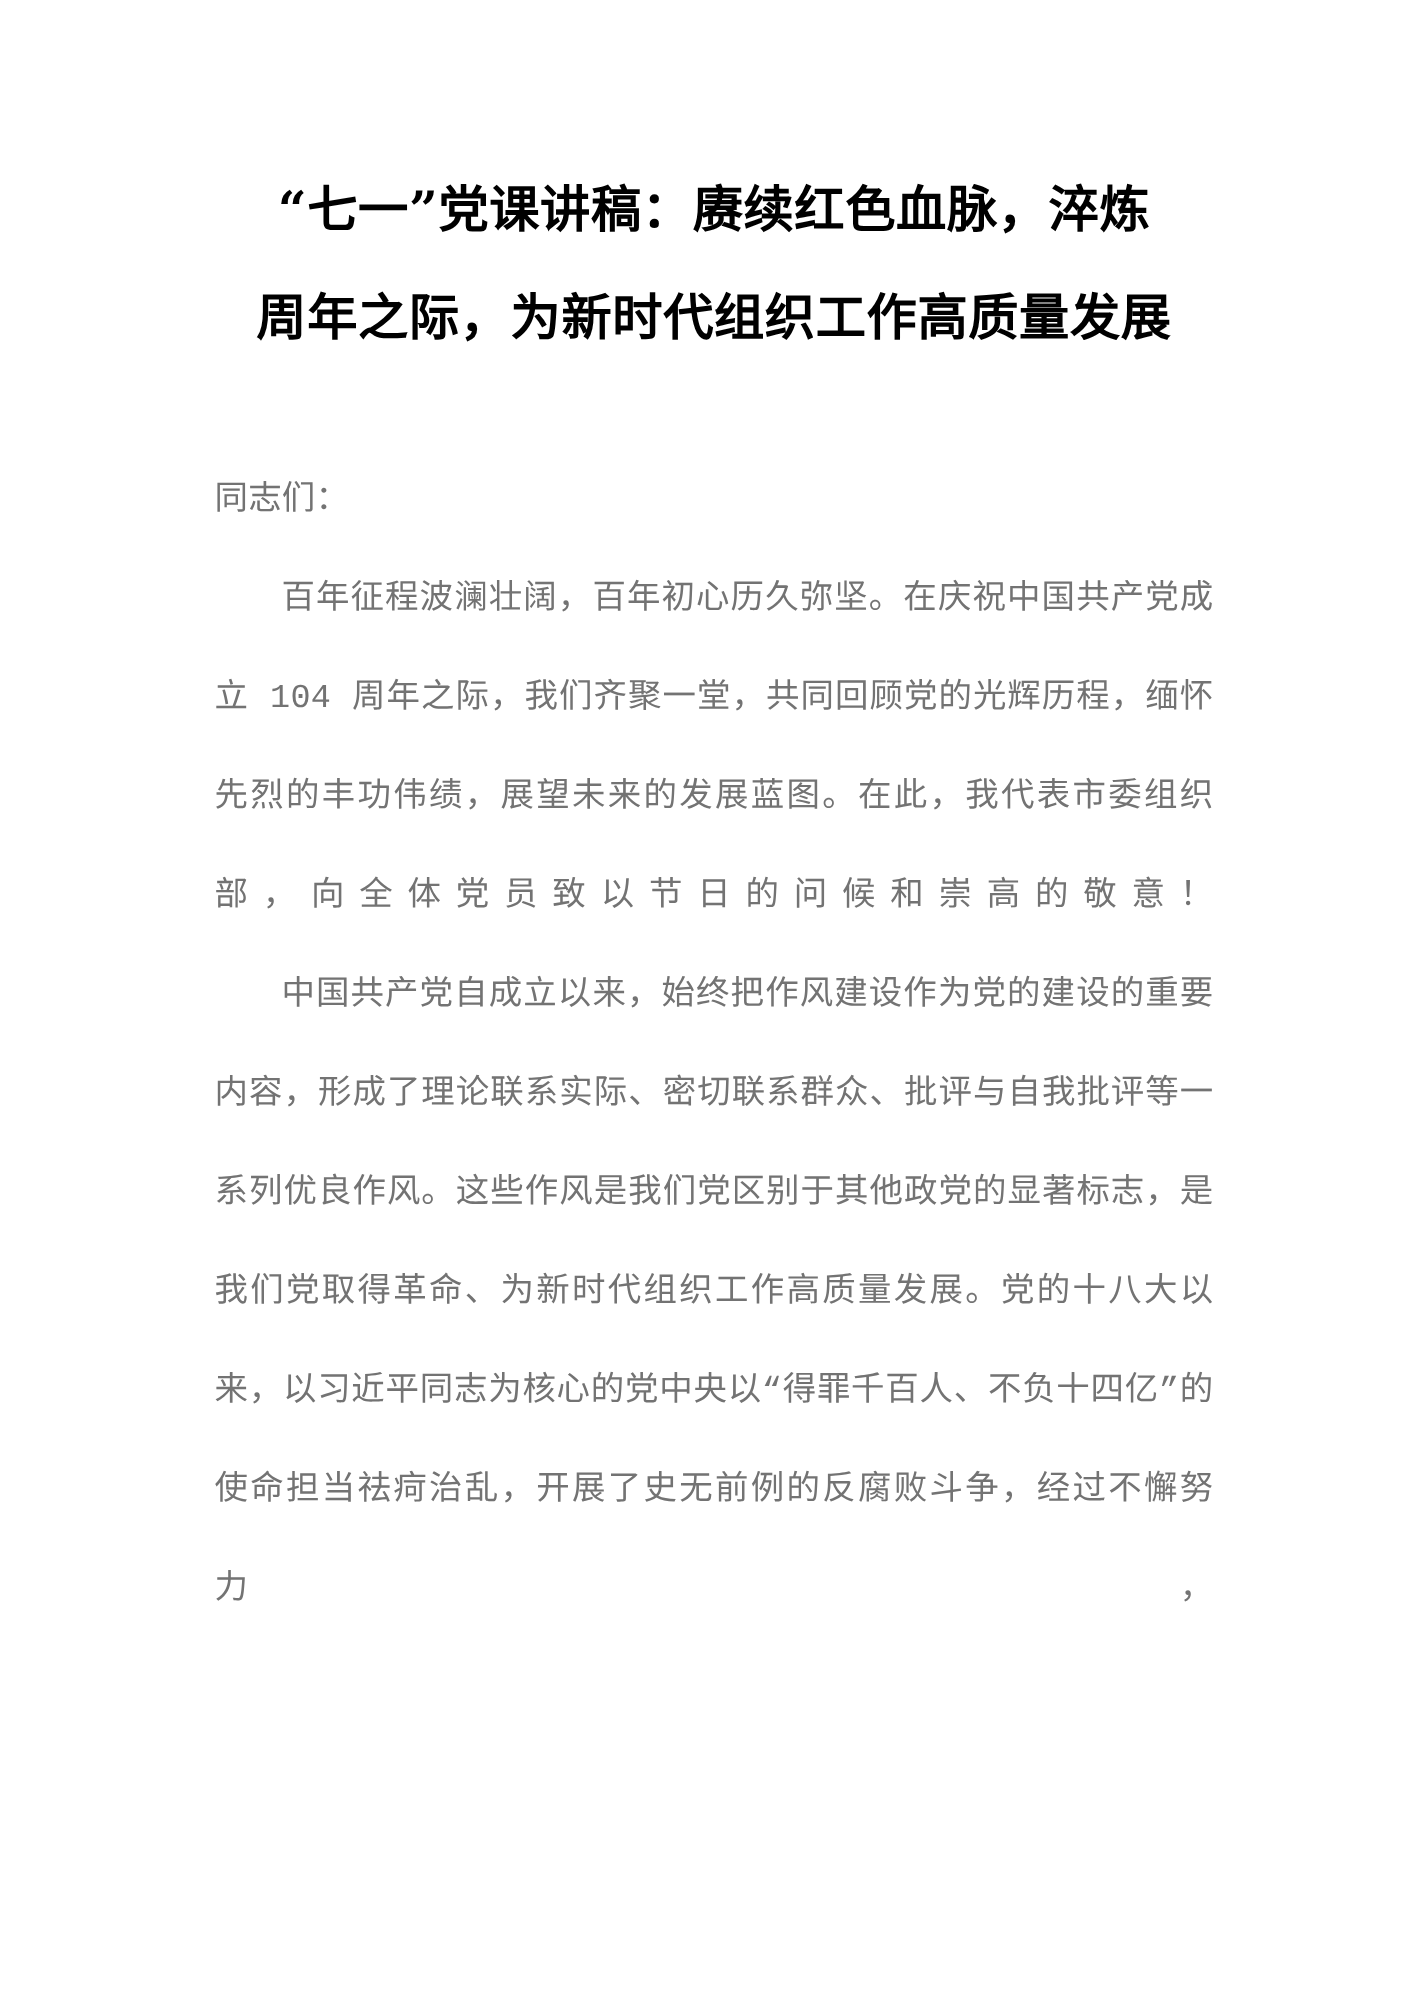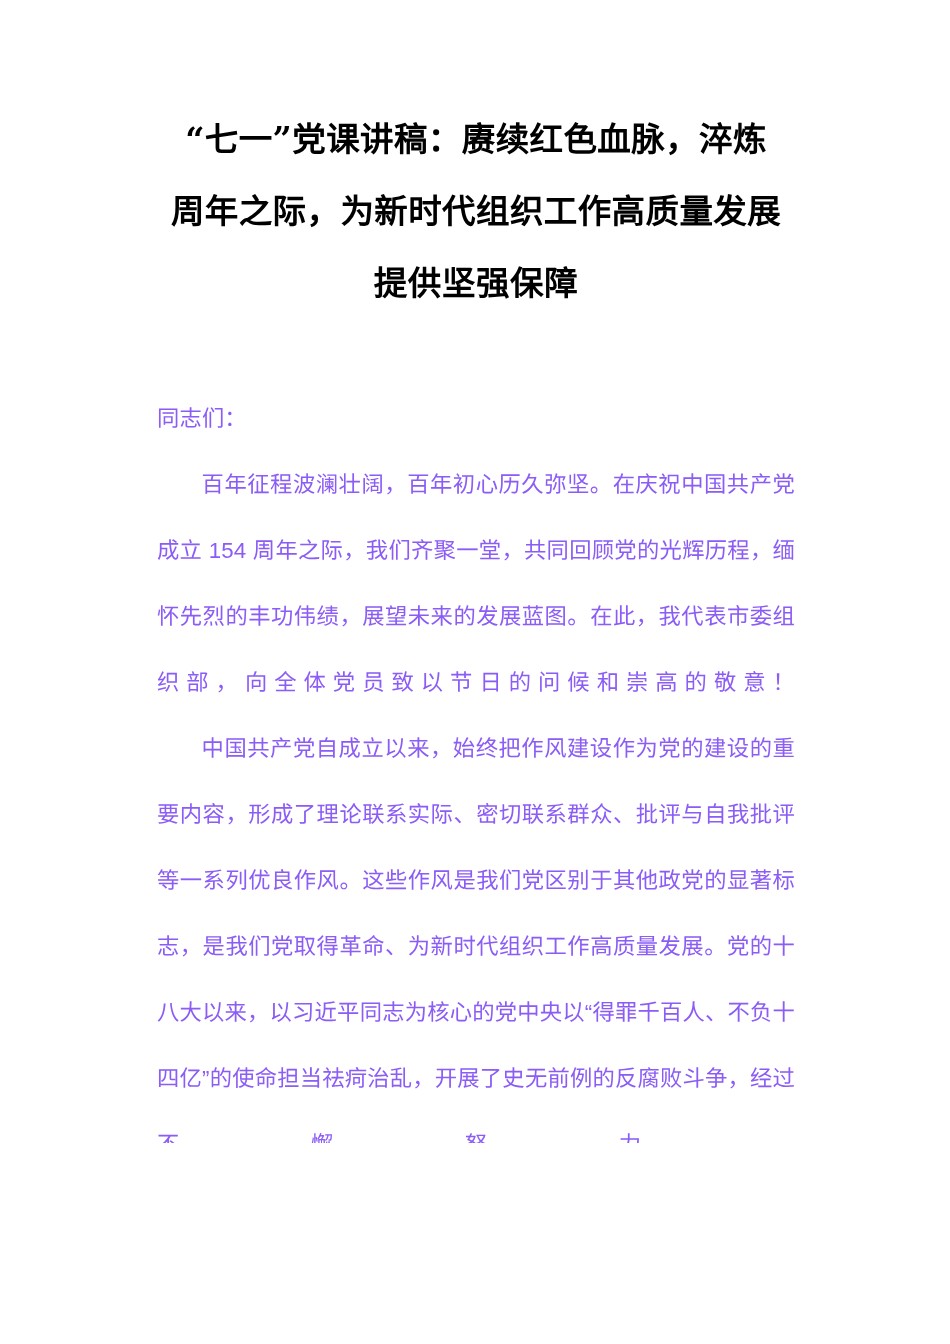--- a/index.html
+++ b/index.html
@@ -44,26 +44,26 @@
     white-space: nowrap;
   }
 
   
   .doc-title .t-line.short {
     letter-spacing: 0.6px;
   }
 
   
   .doc-content {
-    margin: 14px;
+    margin: 0;
     padding-top: 52px;
-    font-family: Liberation Sans, sans-serif;
+    font-family: Liberation Mono, monospace;
     font-size: 22.3px;
     line-height: 66px;
-    color: #8b5cf6;
+    color: #737373;
     text-align: justify;
     text-justify: inter-character;
     letter-spacing: 0.15px;
   }
 
   .doc-content p {
     margin: 0;
     text-align: justify;
     text-justify: inter-character;
     text-align-last: left;
@@ -88,28 +88,27 @@
 </head>
 <body>
 
 <div class="page">
 
   <div class="doc-body">
 
     <h1 class="doc-title">
       <span class="t-line">“七一”党课讲稿：赓续红色血脉，淬炼</span>
       <span class="t-line">周年之际，为新时代组织工作高质量发展</span>
-      <span class="t-line short">提供坚强保障</span>
     </h1>
 
     <div class="doc-content">
 
       <p class="salutation">同志们：</p>
 
-      <p class="indent justify-full">百年征程波澜壮阔，百年初心历久弥坚。在庆祝中国共产党成立 154 周年之际，我们齐聚一堂，共同回顾党的光辉历程，缅怀先烈的丰功伟绩，展望未来的发展蓝图。在此，我代表市委组织部，向全体党员致以节日的问候和崇高的敬意！</p>
+      <p class="indent justify-full">百年征程波澜壮阔，百年初心历久弥坚。在庆祝中国共产党成立 104 周年之际，我们齐聚一堂，共同回顾党的光辉历程，缅怀先烈的丰功伟绩，展望未来的发展蓝图。在此，我代表市委组织部，向全体党员致以节日的问候和崇高的敬意！</p>
 
       <p class="indent justify-full">中国共产党自成立以来，始终把作风建设作为党的建设的重要内容，形成了理论联系实际、密切联系群众、批评与自我批评等一系列优良作风。这些作风是我们党区别于其他政党的显著标志，是我们党取得革命、为新时代组织工作高质量发展。党的十八大以来，以习近平同志为核心的党中央以“得罪千百人、不负十四亿”的使命担当祛疴治乱，开展了史无前例的反腐败斗争，经过不懈努力，</p>
 
     </div>
 
   </div>
 
 </div>
 
 </body></html>

